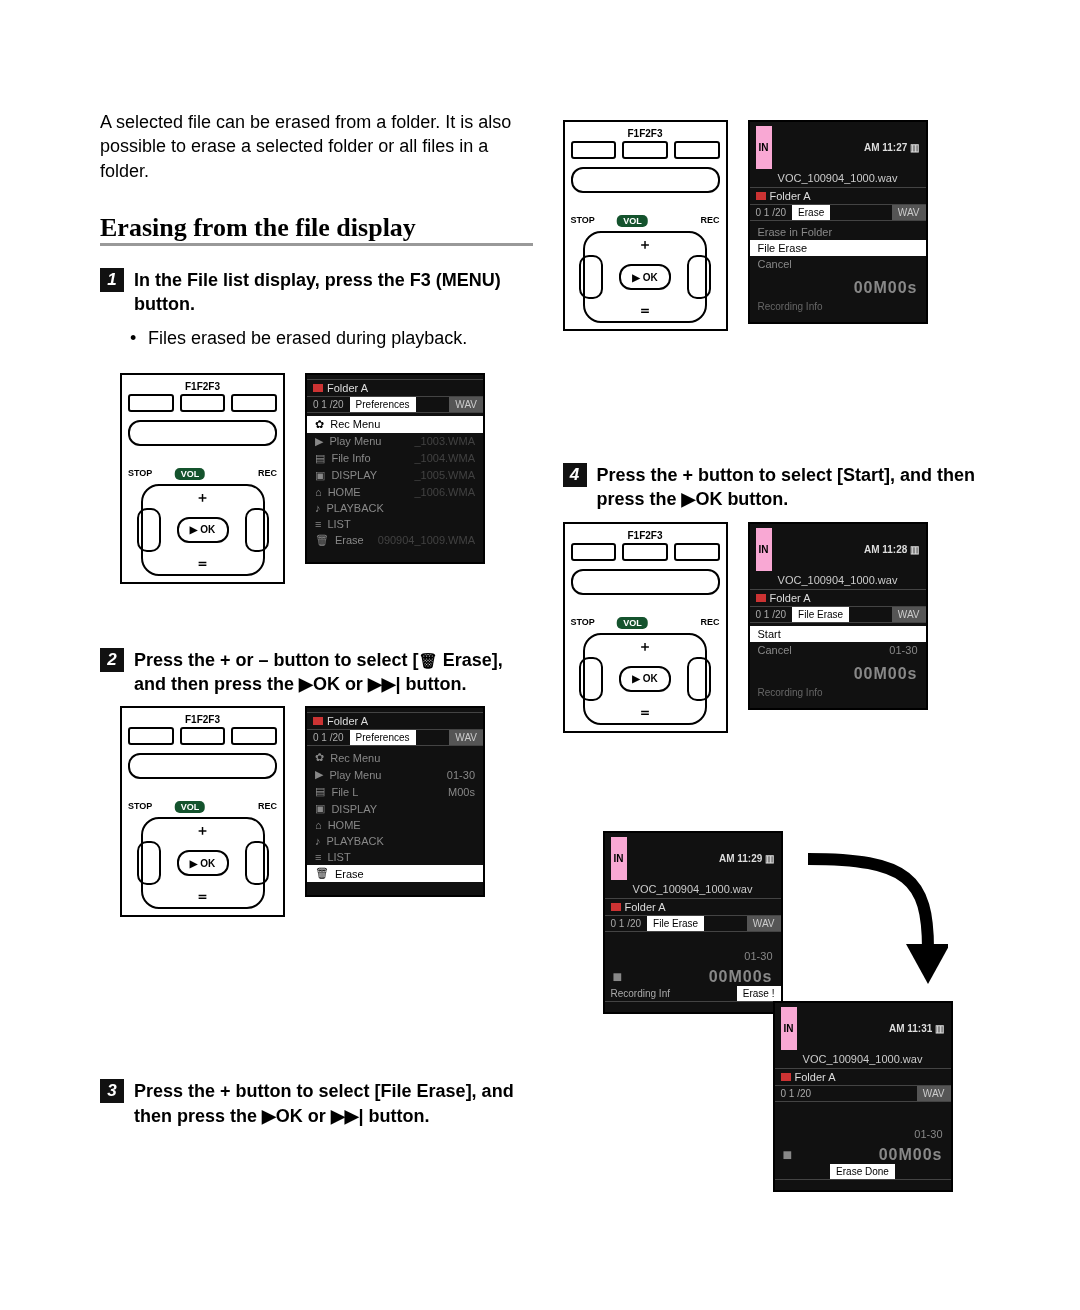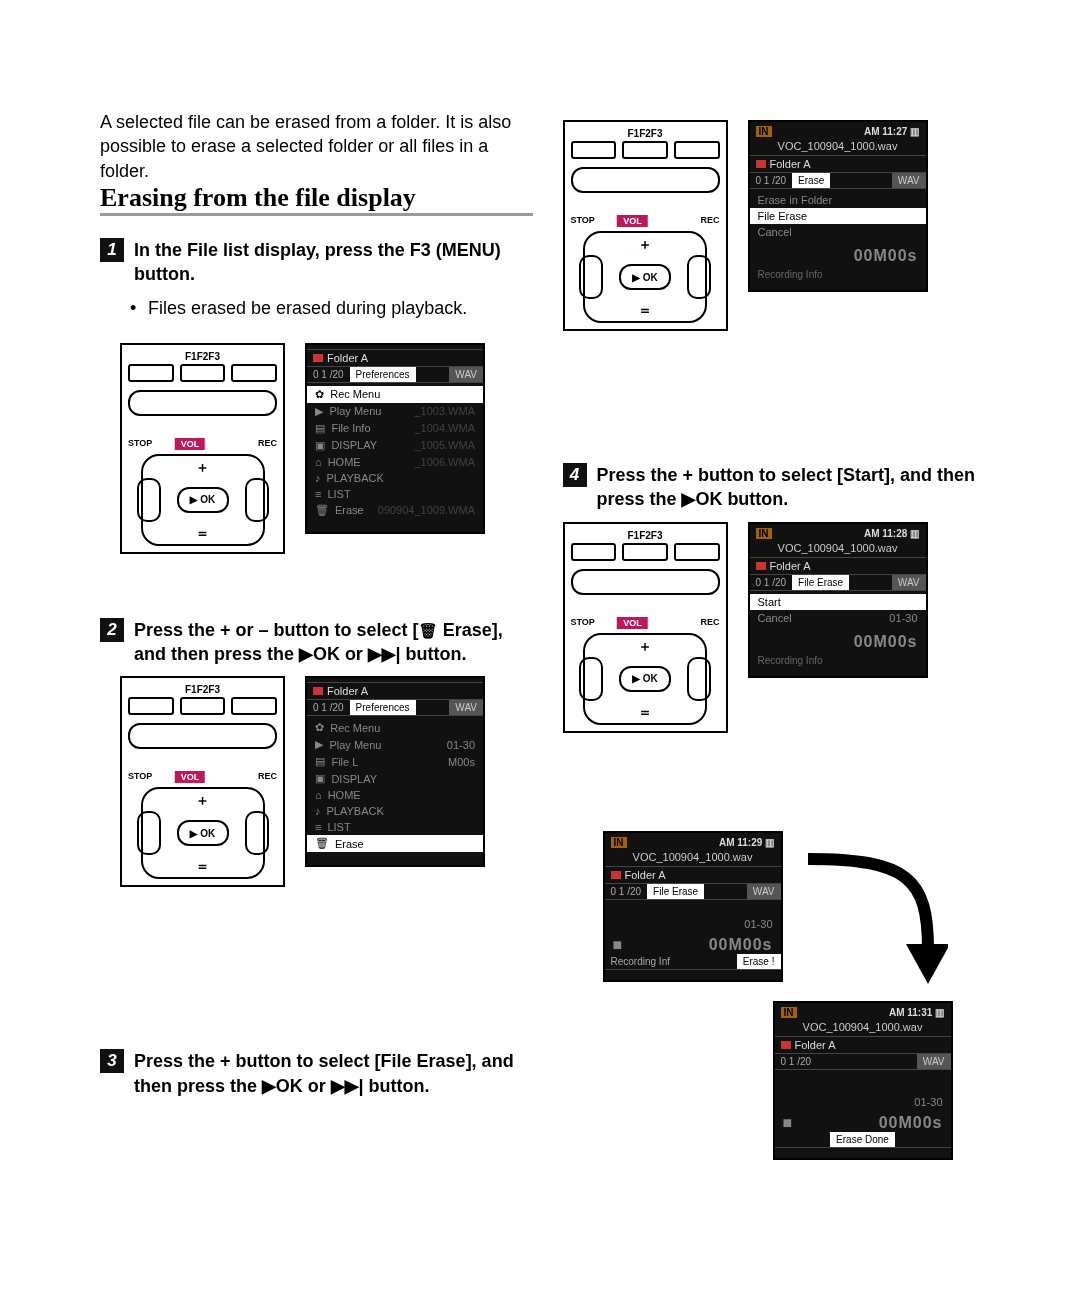--- a/index.html
+++ b/index.html
@@ -18,20 +18,21 @@
   .cols {
     display: flex;
     gap: 30px;
   }
   .col {
     width: 50%;
   }
   .intro {
     font-size: 18px;
     line-height: 1.35;
+    margin-bottom: 30px;
   }
   .section-title {
     font-family: Georgia, 'Times New Roman', serif;
     font-size: 26px;
     font-weight: bold;
     border-bottom: 3px solid #999;
     margin: 0 0 22px 0;
   }
   .step {
     display: flex;
@@ -149,23 +150,23 @@
     top: 50%; transform: translateY(-50%);
     width: 20px; height: 40px;
     border: 2px solid #000;
     border-radius: 10px;
   }
   .diag .side.l { left: -6px; }
   .diag .side.r { right: -6px; }
   .diag .vol {
     position:absolute;
     top:-10px; left:50%; transform:translateX(-50%);
-    background:#be185d;color:#fff;
+    background:#14532d;color:#fff;
     font-size:9px; font-weight:bold;
-    padding:1px 6px; border-radius:0;
+    padding:1px 6px; border-radius:5px;
   }
   .diag-wrap { position: relative; }
   
   .circ-f3 { width:34px;height:34px; right:-2px; top:14px; }
   .circ-plus { width:30px;height:30px; left:66px; top:56px; }
   .circ-minus{ width:30px;height:30px; left:66px; top:120px;}
   .circ-ok   { width:38px;height:38px; left:62px; top:86px;}
   .circ-fwd  { width:34px;height:34px; left:108px; top:88px;}
   .circ-volplus { width:30px;height:30px; left:66px; top:60px;}
 
@@ -178,21 +179,21 @@
     box-sizing: border-box;
     padding: 4px 0 10px 0;
     font-size: 11px;
   }
   .screen .topbar {
     display:flex; justify-content:space-between; align-items:center;
     padding:0 6px 3px 6px;
     font-size: 10px;
   }
   .screen .topbar .in {
-    background:#a16207;color:#000;font-weight:bold;padding:0 3px;
+    background:#f9a8d4;color:#000;font-weight:bold;padding:16px 3px;
   }
   .screen .clock { font-weight:bold; }
   .screen .file {
     text-align:center; font-size:11px; color:#ccc; padding:0 4px 3px 4px;
   }
   .screen .folder {
     padding:2px 6px; border-top:1px solid #444;border-bottom:1px solid #444;
   }
   .screen .tabrow {
     display:flex; gap:0; font-size:10px; border-bottom:1px solid #444;

